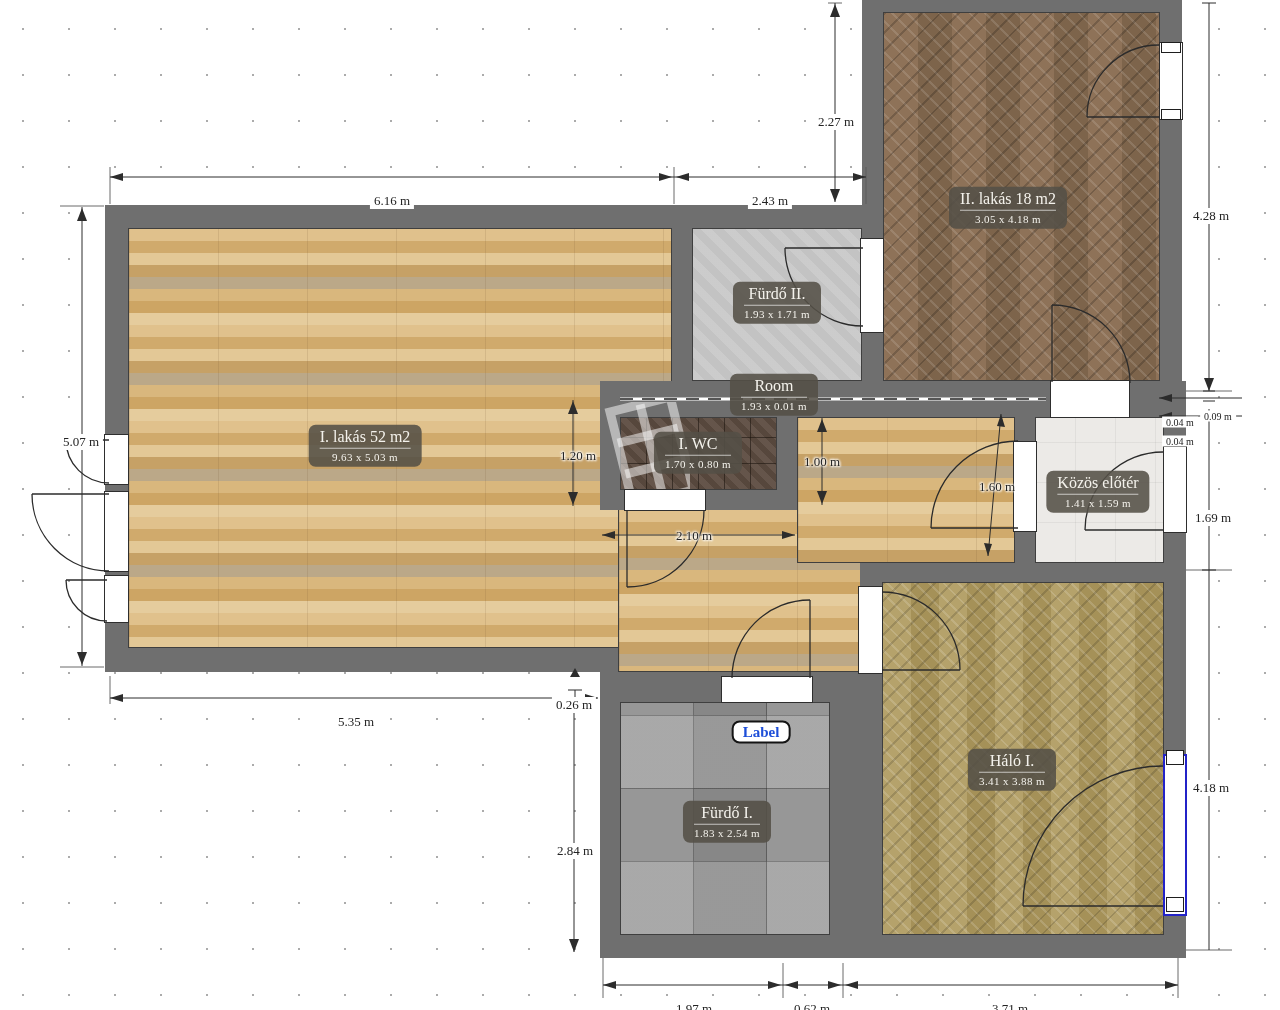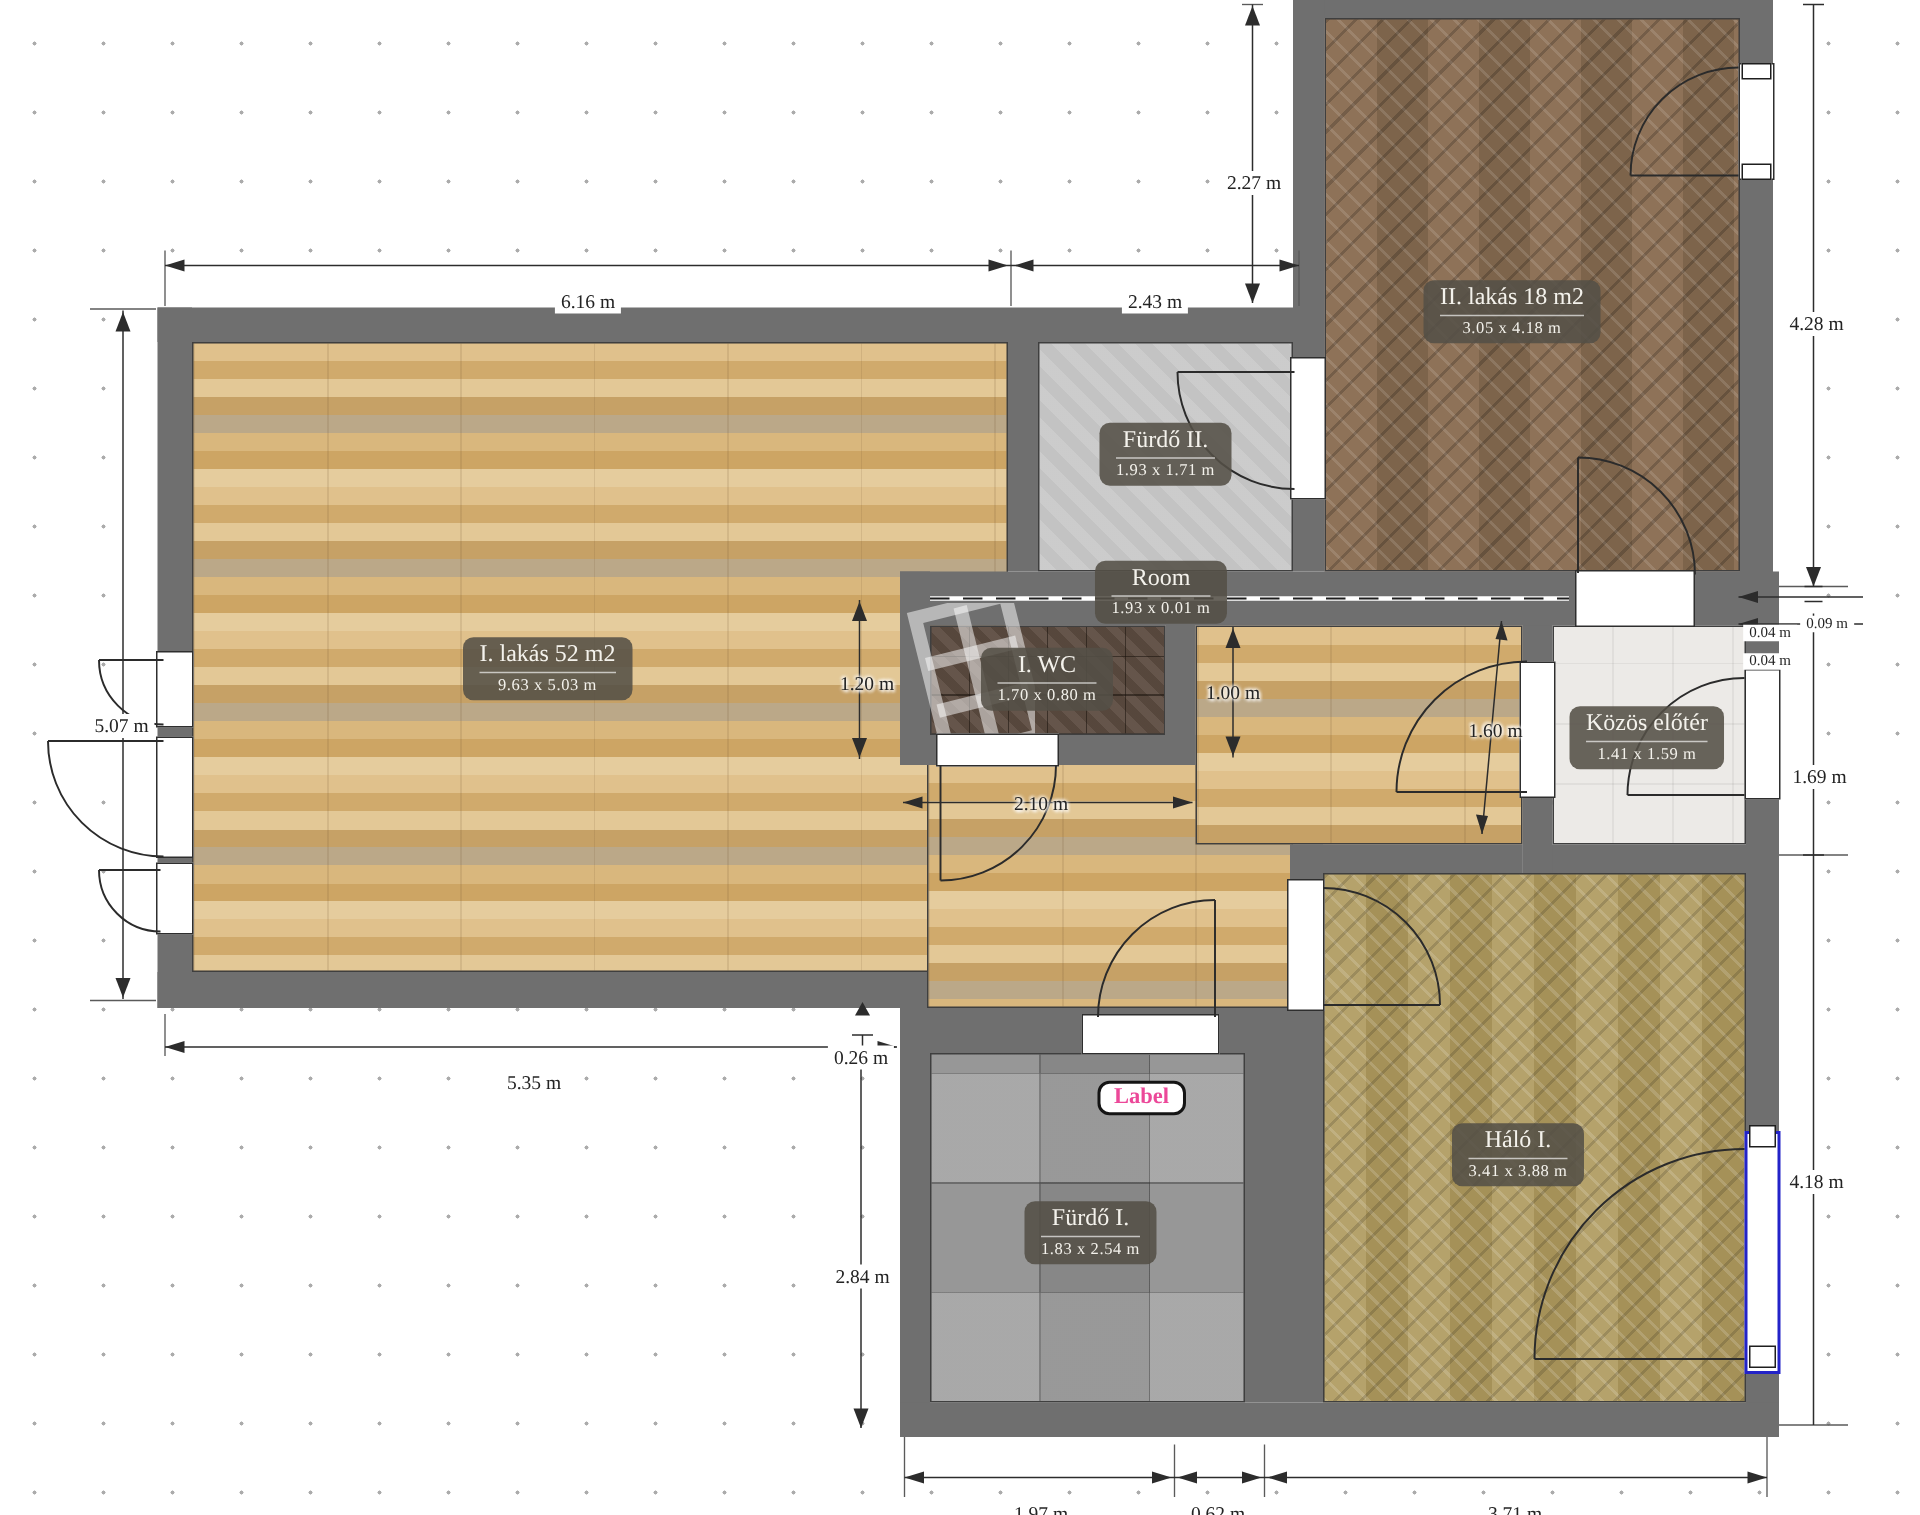--- a/index.html
+++ b/index.html
@@ -34,21 +34,21 @@
     repeating-linear-gradient(45deg, rgba(255,255,255,.05) 0 6px, rgba(0,0,0,.07) 6px 12px);}
   .bathLight{background-color:#c9c9c9;background-image:repeating-linear-gradient(45deg, rgba(255,255,255,.05) 0 8px, rgba(0,0,0,.03) 8px 16px);}
   .hallWhite{background-color:#eceae7;background-image:
     repeating-linear-gradient(0deg, rgba(0,0,0,0) 0 39px, rgba(0,0,0,.05) 39px 40px),
     repeating-linear-gradient(90deg, rgba(0,0,0,0) 0 39px, rgba(0,0,0,.05) 39px 40px);}
   .badge{position:absolute;transform:translate(-50%,-50%);background:rgba(84,80,71,.88);color:#f4f2ec;
     border-radius:7px;padding:3px 11px 4px;text-align:center;z-index:6;white-space:nowrap;}
   .bt{font-size:16px;line-height:1.15;}
   .bs{font-size:11px;border-top:1px solid rgba(255,255,255,.65);margin-top:2px;padding-top:2px;letter-spacing:.4px;}
   .label-badge{position:absolute;transform:translate(-50%,-50%);background:#fff;border:2px solid #141414;
-    border-radius:8px;color:#ec4899;font-weight:bold;font-size:15px;padding:1px 9px;z-index:6;white-space:nowrap;}
+    border-radius:8px;color:#1d4ed8;font-weight:bold;font-size:15px;padding:1px 9px;z-index:6;white-space:nowrap;}
   .dim{position:absolute;transform:translate(-50%,-50%);font-size:13px;color:#232323;z-index:7;white-space:nowrap;}
   .dim.bgw{background:#fff;padding:0 4px;margin-top:24px;}
   .dim.halo{text-shadow:0 0 3px #fff,0 0 3px #fff,1px 1px 2px #fff,-1px -1px 2px #fff;}
   .dim.sm{font-size:10px;}
   #lines{position:absolute;left:0;top:0;z-index:5;pointer-events:none;}
   #wm{position:absolute;left:540px;top:402px;z-index:3;pointer-events:none;}
   #wm .wmtext{position:absolute;left:0;top:88px;font-size:57px;letter-spacing:13px;color:rgba(255,255,255,.55);font-family:"Liberation Serif",serif;}
 </style>
 </head>
 <body>
@@ -257,21 +257,21 @@
   <div class="badge" style="left:727px;top:822px">
     <div class="bt">Fürdő I.</div>
     <div class="bs">1.83 x 2.54 m</div>
   </div>
   <div class="label-badge" style="left:761px;top:732px">Label</div>
 
   <div class="dim bgw" style="left:392px;top:177px">6.16 m</div>
   <div class="dim bgw" style="left:770px;top:177px">2.43 m</div>
   <div class="dim bgw" style="left:836px;top:98px">2.27 m</div>
   <div class="dim bgw" style="left:1211px;top:192px">4.28 m</div>
-  <div class="dim bgw" style="left:81px;top:460px">5.07 m</div>
+  <div class="dim bgw" style="left:81px;top:418px">5.07 m</div>
   <div class="dim halo" style="left:578px;top:456px">1.20 m</div>
   <div class="dim halo" style="left:822px;top:462px">1.00 m</div>
   <div class="dim halo" style="left:997px;top:487px">1.60 m</div>
   <div class="dim halo" style="left:694px;top:536px">2.10 m</div>
   <div class="dim bgw" style="left:574px;top:681px">0.26 m</div>
   <div class="dim bgw" style="left:356px;top:698px">5.35 m</div>
   <div class="dim bgw" style="left:575px;top:827px">2.84 m</div>
   <div class="dim bgw" style="left:1213px;top:494px">1.69 m</div>
   <div class="dim bgw" style="left:1211px;top:764px">4.18 m</div>
   <div class="dim bgw" style="left:694px;top:985px">1.97 m</div>

